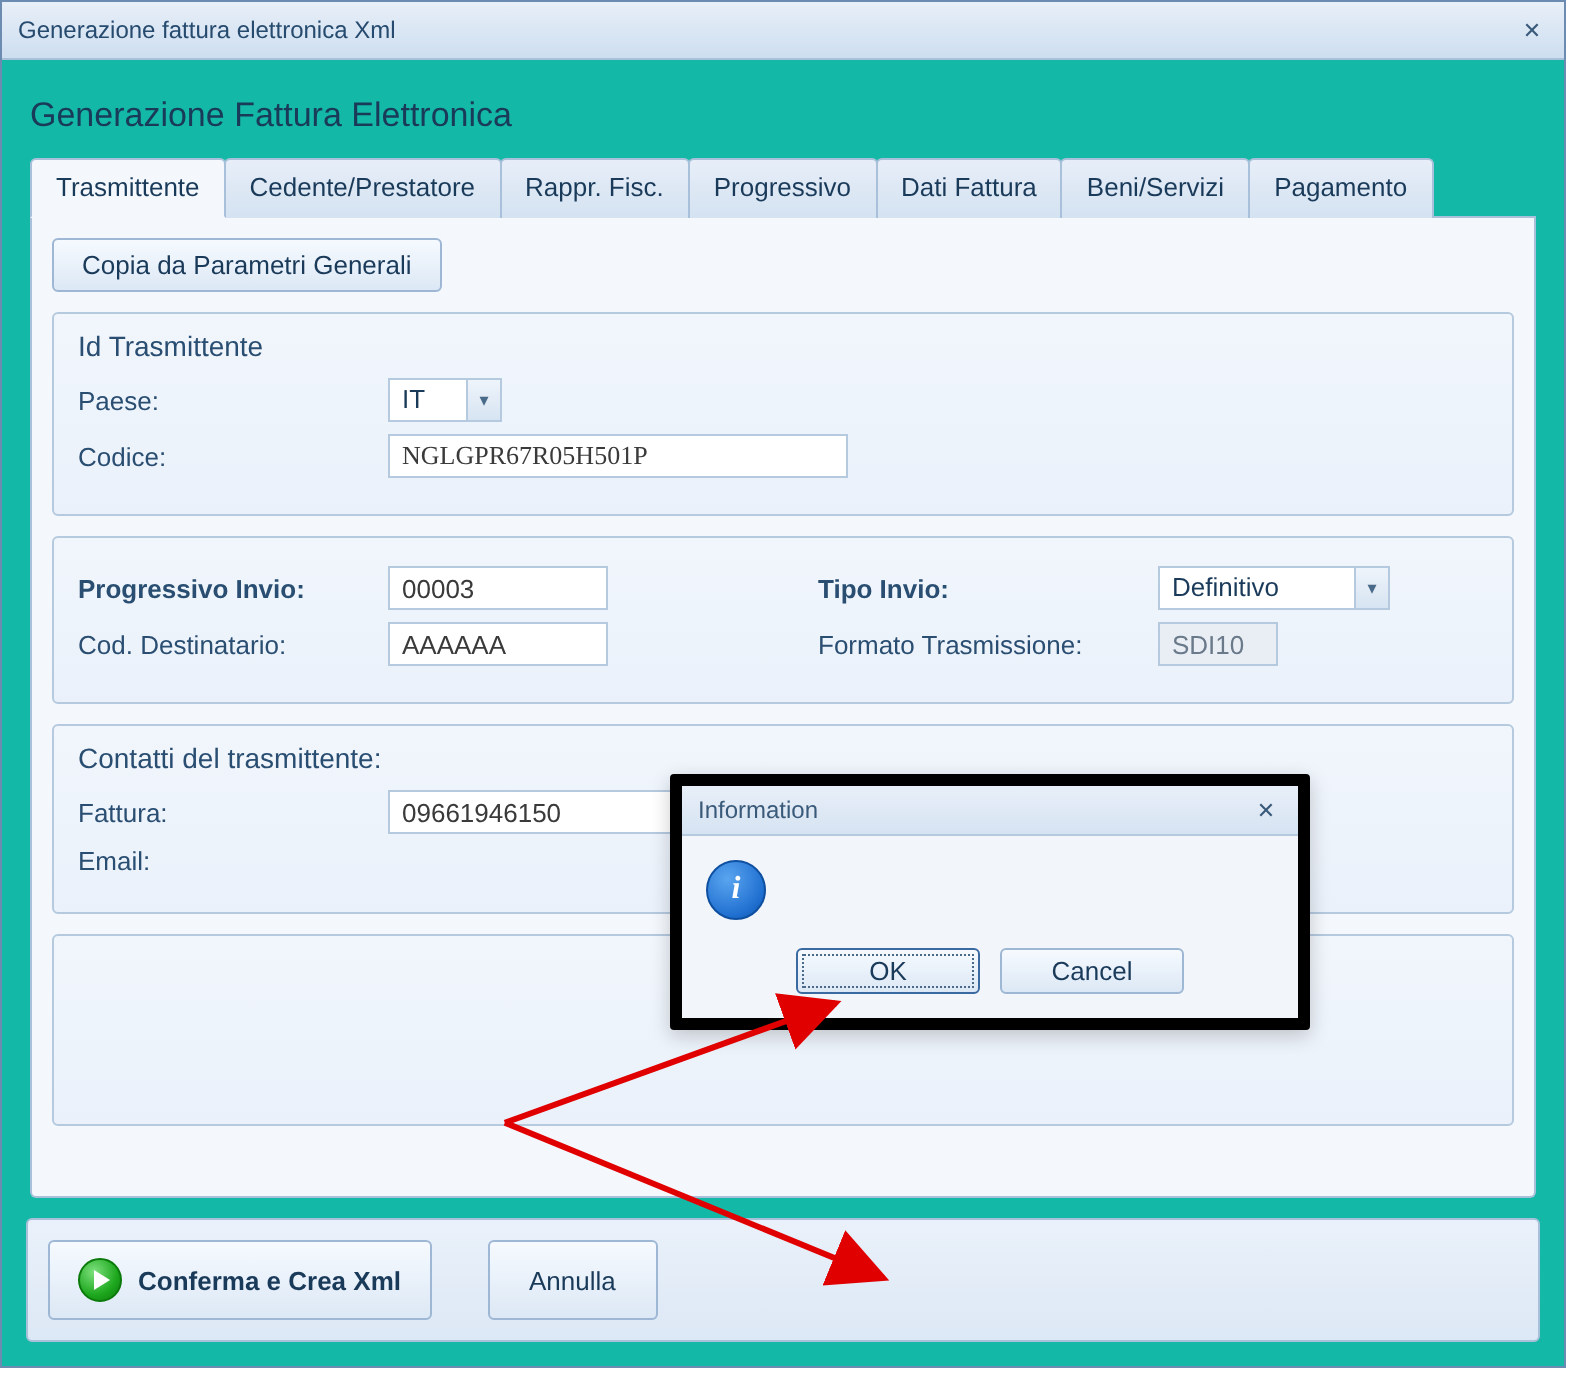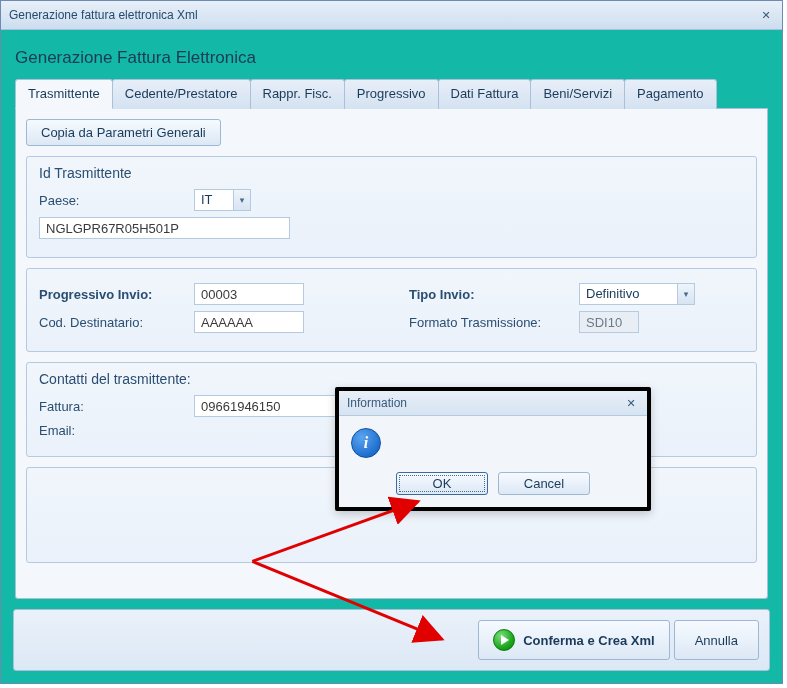--- a/index.html
+++ b/index.html
@@ -151,22 +151,21 @@
 }
 .two-col > div { flex: 1; }
 .footer-bar {
   position: absolute;
   left: 12px; right: 12px; bottom: 12px;
   border: 1px solid #a9c0db;
   background: linear-gradient(#eaf1fa,#dce8f5);
   border-radius: 3px;
   padding: 10px;
   display: flex;
-  justify-content: flex-end;
-  gap: 4px;
+  gap: 28px;
 }
 .btn.primary {
   font-weight: bold;
   padding: 8px 14px;
   gap: 8px;
 }
 .icon-circle {
   width: 20px; height: 20px;
   border-radius: 50%;
   background: radial-gradient(circle at 35% 30%, #7de07d, #1ea81e 60%, #0b7a0b);
@@ -186,21 +185,21 @@
   background: linear-gradient(#f1f6fc,#eaf1fa);
   margin-top: 10px;
   height: 94px;
 }
 
 
 .dialog {
   position: absolute;
   left: 334px; top: 386px;
   width: 308px;
-  border: 4px solid #000000;
+  border: 6px solid #000000;
   background: #f2f6fb;
   box-shadow: 0 3px 10px rgba(0,0,0,.2);
   border-radius: 2px;
   font-size: 12px;
 }
 .dialog-titlebar {
   height: 24px;
   background: linear-gradient(#e8eff8, #d6e3f2);
   border-bottom: 1px solid #b5c9df;
   display:flex; align-items:center; justify-content: space-between;
@@ -269,21 +268,22 @@
       <div class="fieldset">
         <div class="fieldset-title">Id Trasmittente</div>
         <div class="row">
           <div class="label">Paese:</div>
           <div class="combo">
             <span class="combo-text">IT</span>
             <span class="combo-arrow">▾</span>
           </div>
         </div>
         <div class="row">
-          <input class="input" style="width: 251px;" value="NGLGPR67R05H501P">
+          <div class="label">Codice:</div>
+          <input class="input" style="width: 230px; font-family: Liberation Serif, serif;" value="NGLGPR67R05H501P">
         </div>
       </div>
 
       <div class="fieldset">
         <div class="two-col">
           <div>
             <div class="row">
               <div class="label bold">Progressivo Invio:</div>
               <input class="input" style="width: 110px;" value="00003">
             </div>

